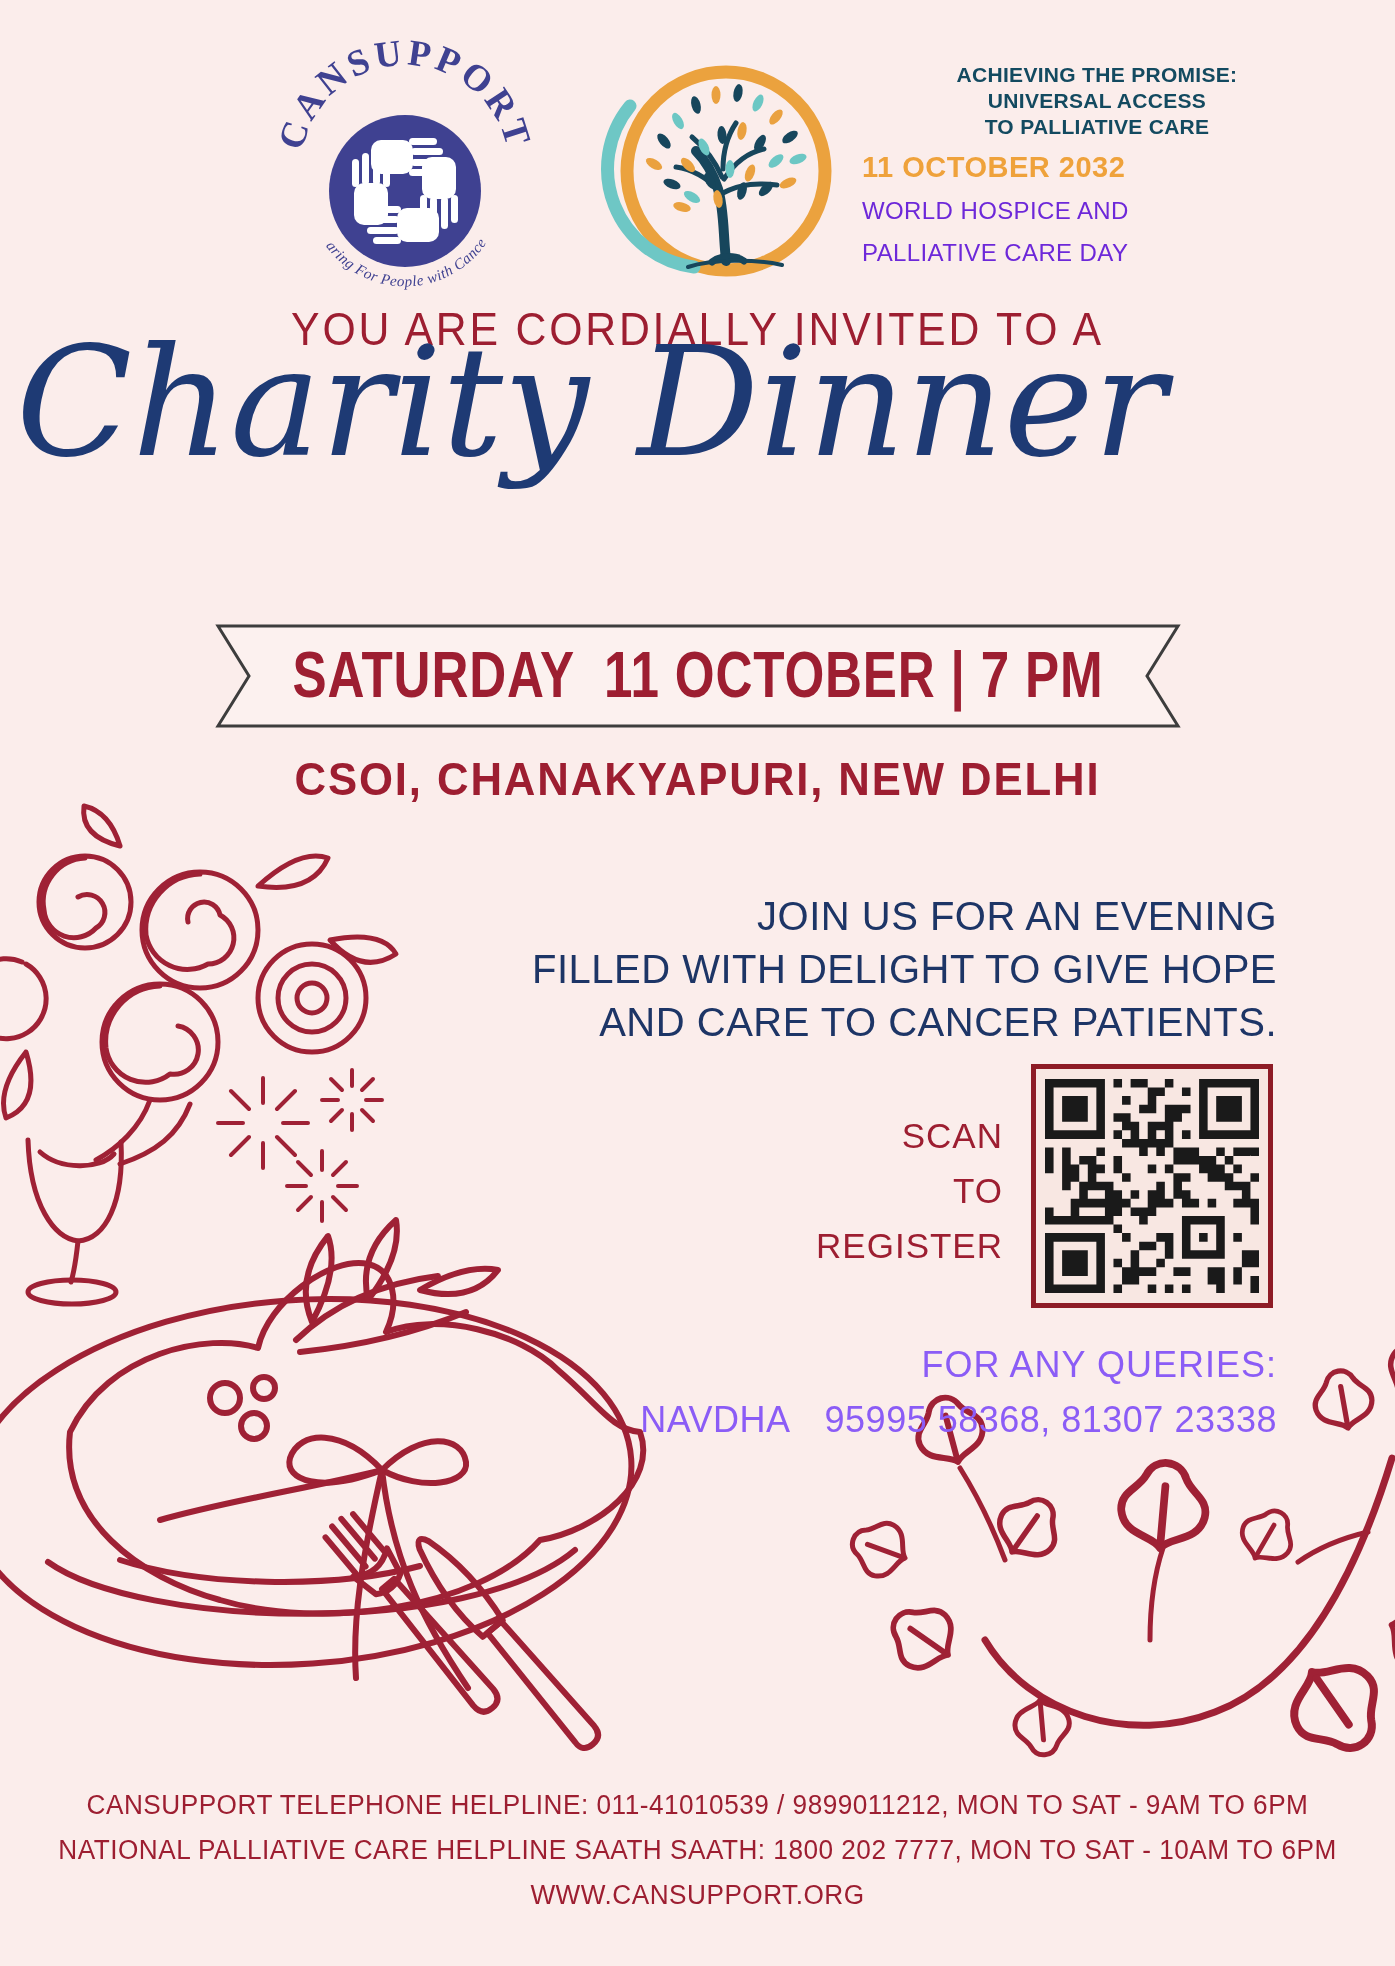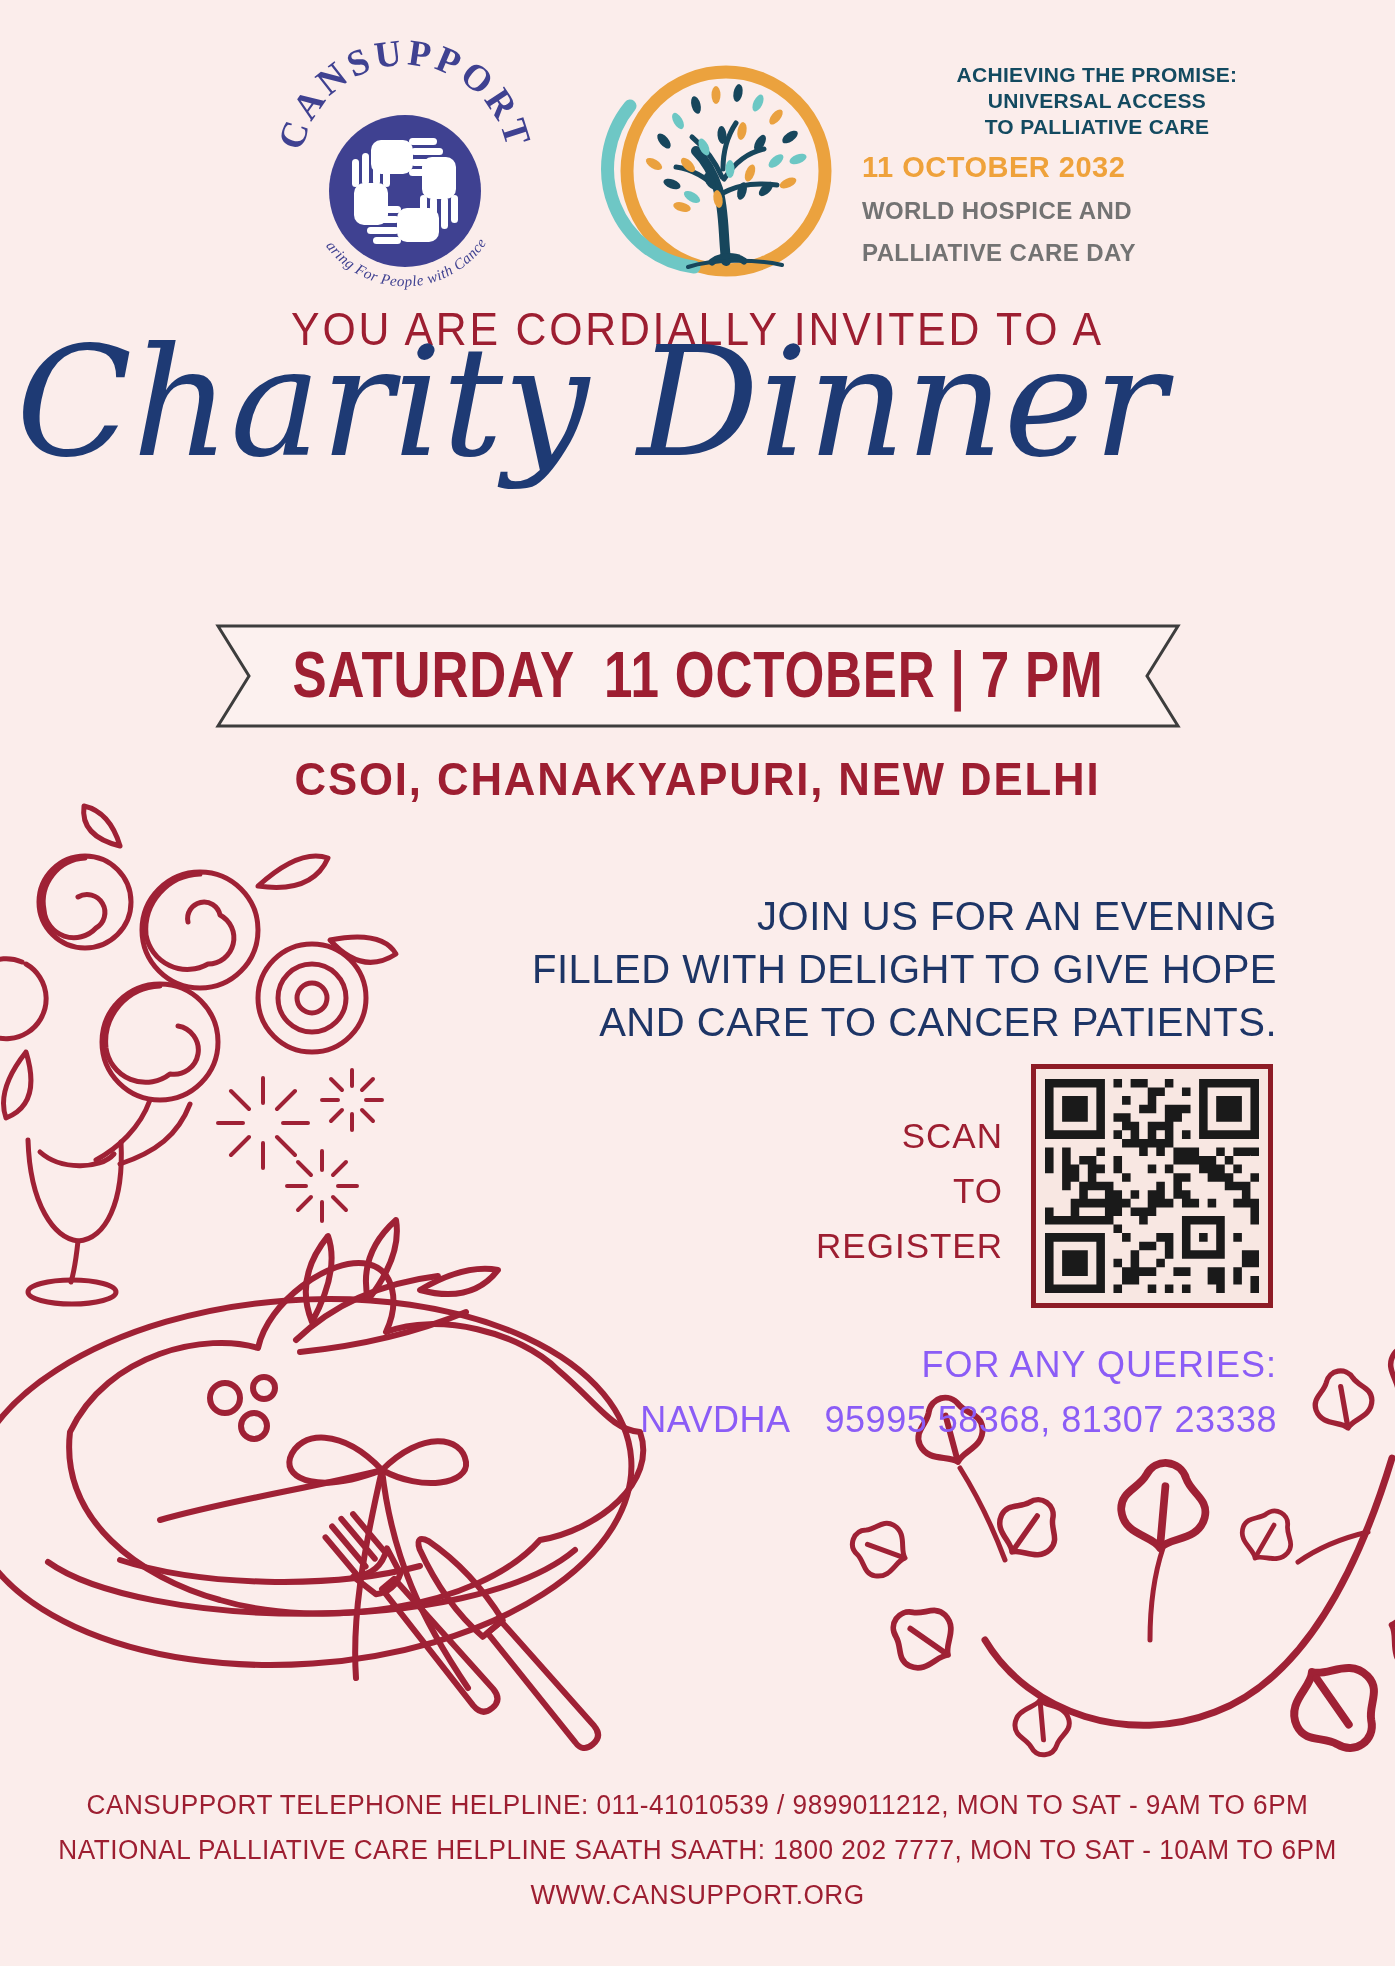--- a/index.html
+++ b/index.html
@@ -9,21 +9,21 @@
     font-family:"Liberation Sans",sans-serif;
   }
   .abs{position:absolute;}
   
   .cansupport-logo{left:262px;top:38px;width:287px;height:252px;}
   .whpcd-logo{left:592px;top:48px;width:268px;height:248px;}
   .whpcd-text{left:862px;top:62px;width:470px;}
   .promise-line{font-size:21px;font-weight:700;color:#134a60;line-height:26px;letter-spacing:.3px;text-align:center;}
   .whpcd-date{font-size:29px;font-weight:700;color:#efa23b;margin-top:11px;letter-spacing:.5px;}
   .day-lines{margin-top:7px;}
-  .day-line{font-size:24px;font-weight:700;color:#737373;line-height:30px;letter-spacing:.4px;margin-top:12px;}
+  .day-line{font-size:24px;font-weight:400;color:#6d28d9;line-height:30px;letter-spacing:.4px;margin-top:12px;}
   
   .kicker{left:0;top:302px;width:100%;text-align:center;color:#9d1e31;
     font-size:46px;font-weight:500;letter-spacing:3px;transform:scaleX(.93);}
   .title{left:4px;top:308px;width:100%;text-align:left;color:#1e3a74;
     font-family:"DejaVu Serif","Liberation Serif",serif;font-style:italic;
     font-size:152px;line-height:190px;padding-left:12px;}
   .banner-wrap{left:210px;top:622px;width:976px;height:108px;text-align:right;}
   .banner-svg{position:absolute;left:0;top:0;width:100%;height:100%;}
   .banner-text{position:absolute;left:50%;top:50%;transform:translate(-50%,-52%) scaleX(.8);
     color:#9d1e31;font-size:64px;font-weight:700;white-space:pre;letter-spacing:1px;}

